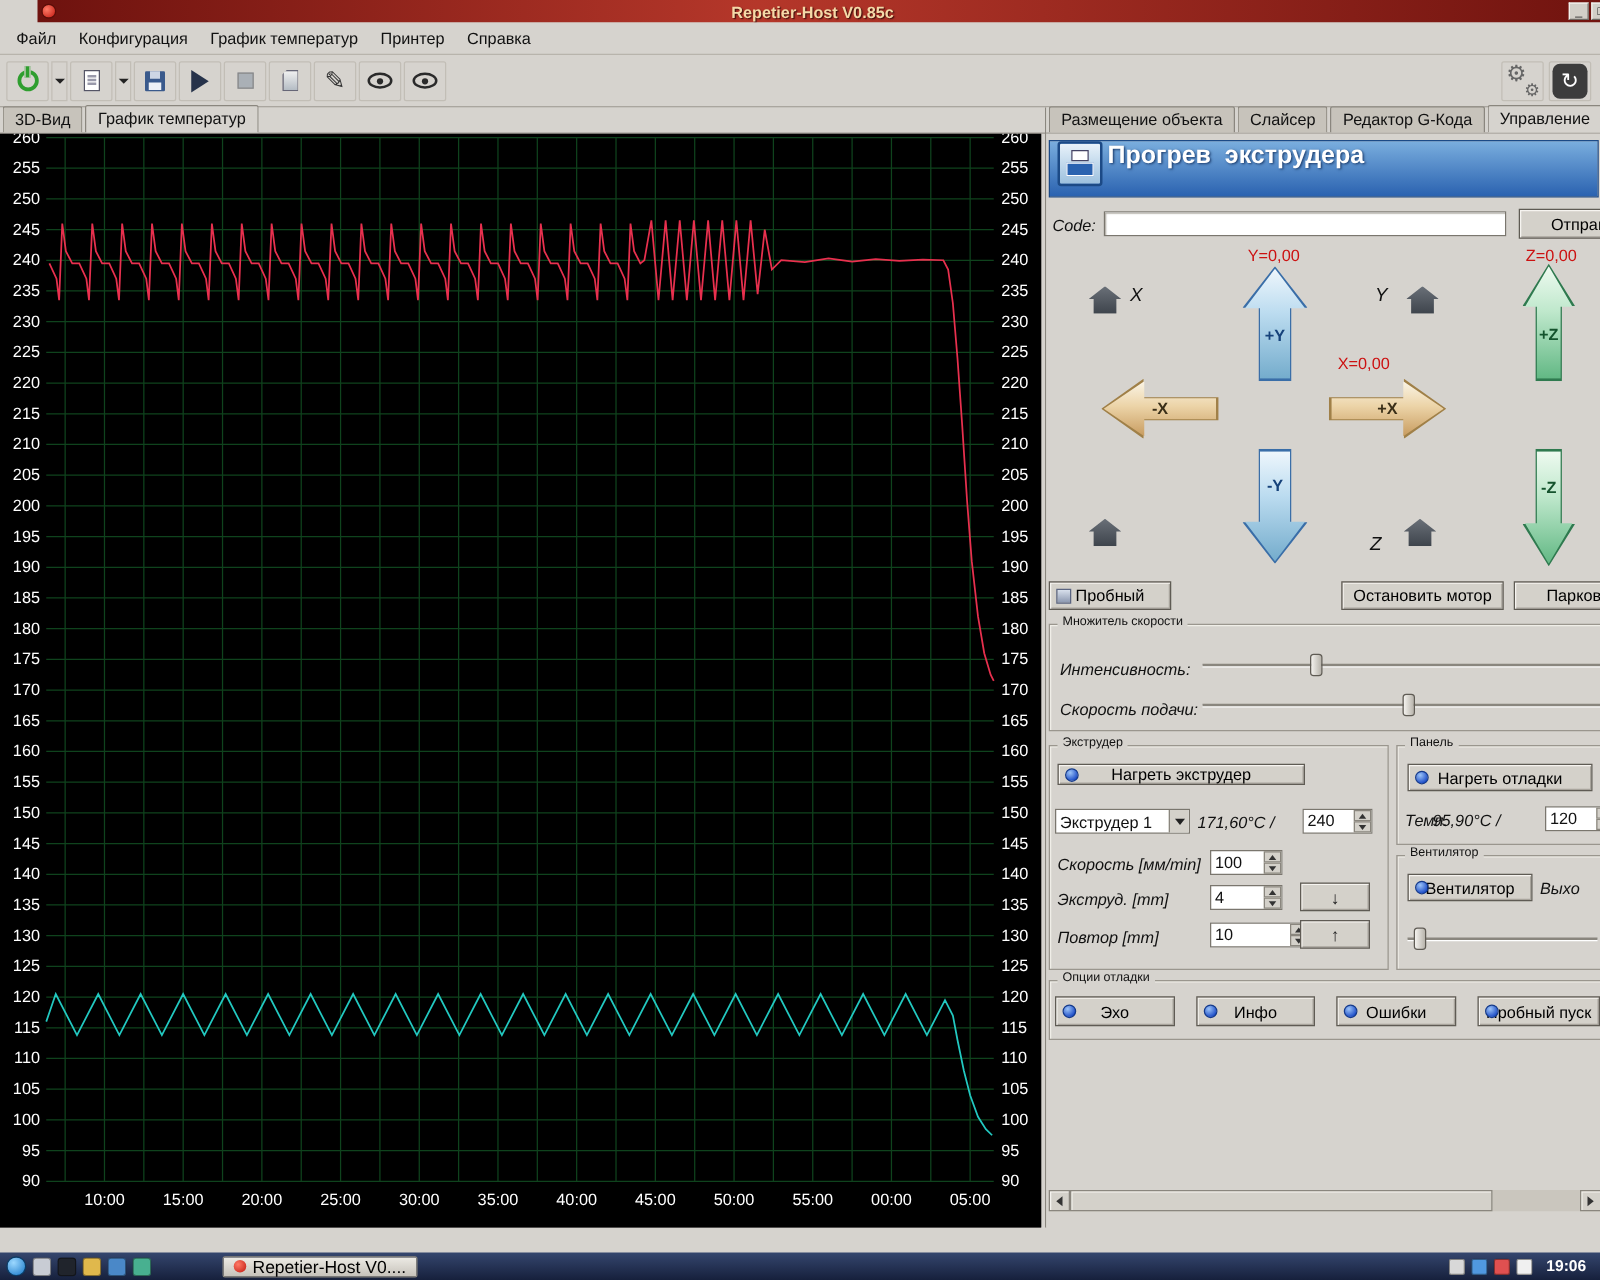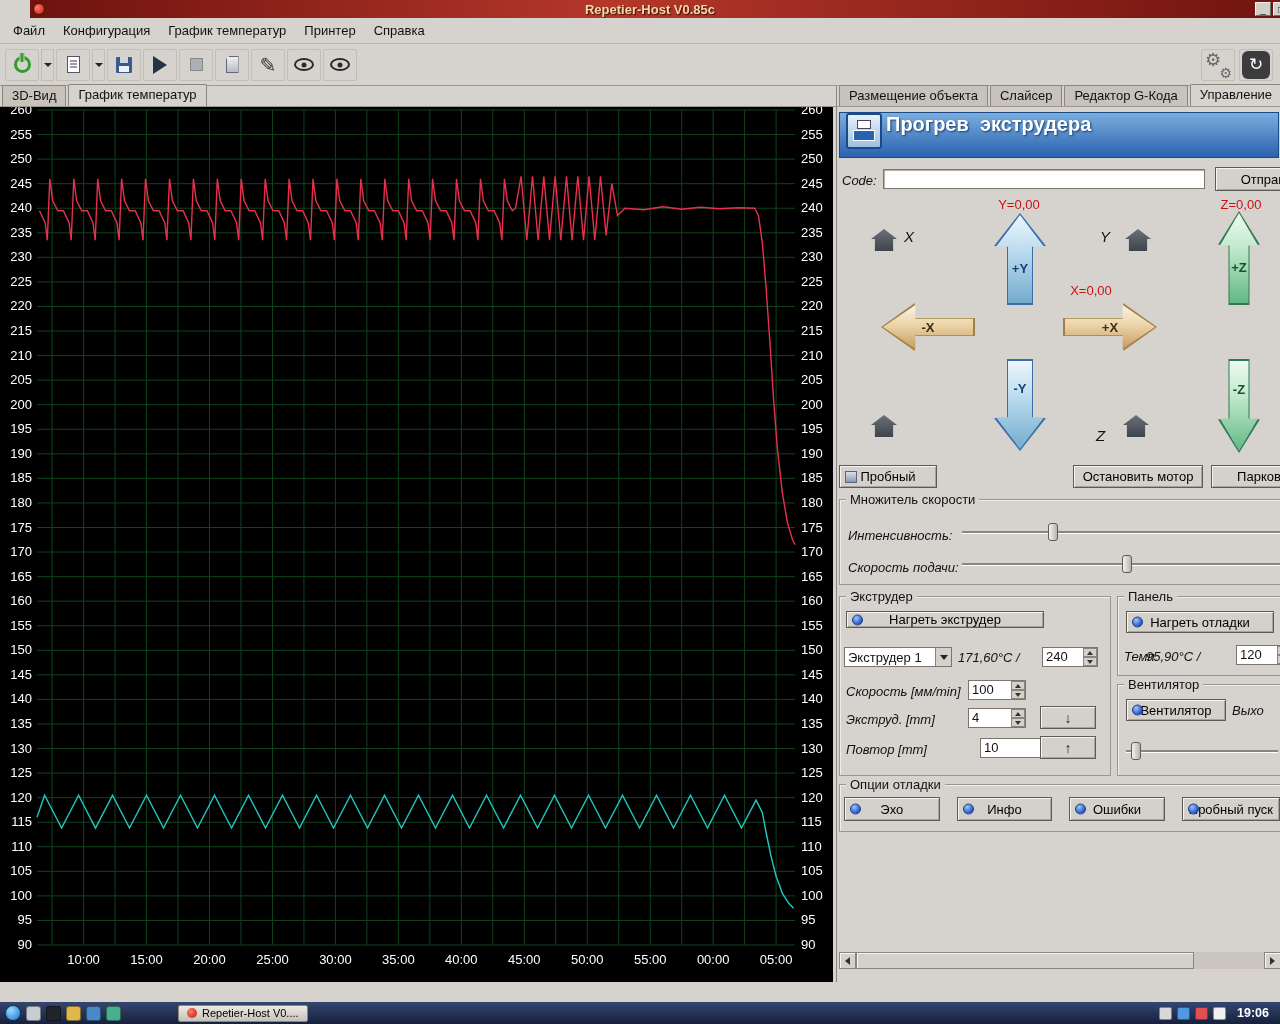--- a/index.html
+++ b/index.html
@@ -104,21 +104,21 @@
   .y-ax .arr-border{background:#3a6ea8;} .y-ax .arr-fill{background:linear-gradient(180deg,#eef6fc,#bcdcf0 40%,#74accc);}
   .z-ax .arr-border{background:#2f7a4f;} .z-ax .arr-fill{background:linear-gradient(180deg,#eefaf0,#bfe8cc 40%,#62b884);}
   .x-ax .arr-border{background:#a08048;} .x-ax .arr-fill{background:linear-gradient(180deg,#faf4e6,#ecd4a8 45%,#c89c60);}
   .arr-label{position:absolute;left:0;width:100%;text-align:center;font-weight:bold;font-size:13px;}
   .y-ax .arr-label{color:#16427a;} .z-ax .arr-label{color:#14532d;} .x-ax .arr-label{color:#3a2f18;}
   .blk-arrow.up .arr-label{top:52%;} .blk-arrow.down .arr-label{top:24%;}
   .blk-arrow.left .arr-label,.blk-arrow.right .arr-label{top:50%;transform:translateY(-50%);}
 
   .group{border:1px solid #9a968e;box-shadow:inset 1px 1px 0 #f0eee8;}
   .group>*{position:absolute;}
-  .group-title{top:-8px;left:6px;background:#d6d3ce;padding:0 4px;font-size:13px;white-space:nowrap;}
+  .group-title{top:-8px;left:6px;background:#d6d3ce;padding:0 4px;font-size:10px;white-space:nowrap;}
 
   .spinner{background:#fff;border:1px solid #7a766e;display:flex;height:20px;}
   .spin-val{flex:1;font-size:13px;padding:1px 3px;overflow:hidden;}
   .spin-col{width:14px;display:flex;flex-direction:column;}
   .spin-b{flex:1;background:#d4d1ca;border:1px solid #8a867e;display:flex;align-items:center;justify-content:center;padding:0;}
   .spin-b.up::after{content:'';border-left:3px solid transparent;border-right:3px solid transparent;border-bottom:4px solid #333;}
   .spin-b.down::after{content:'';border-left:3px solid transparent;border-right:3px solid transparent;border-top:4px solid #333;}
 
   .combo{background:#fff;border:1px solid #7a766e;display:flex;align-items:center;height:20px;padding:0;}
   .combo-val{flex:1;padding:0 3px;font-size:13px;text-align:left;overflow:hidden;white-space:nowrap;}
@@ -145,21 +145,21 @@
     border-top:1px solid #fff;display:flex;align-items:center;font-size:12.5px;}
   .sb-sec{height:16px;display:flex;align-items:center;padding:0 6px;border-right:1px solid #aaa69e;box-shadow:1px 0 0 #fff;overflow:hidden;white-space:pre;}
   .progress{height:14px;background:#fff;border:1px solid #7a766e;box-shadow:inset 1px 1px 2px #999;margin-left:6px;}
   .sb-fps{padding-left:10px;white-space:nowrap;}
 
   .taskbar{position:absolute;left:0;top:1002px;width:1280px;height:22px;
     background:linear-gradient(180deg,#35466e,#16203c);display:flex;align-items:center;gap:5px;padding:0 5px;}
   .tb-start{width:16px;height:16px;border-radius:50%;background:radial-gradient(circle at 35% 30%,#9cd8ff,#1878c8);border:1px solid #0a3c66;}
   .tb-ico{width:15px;height:15px;border-radius:3px;border:1px solid rgba(0,0,0,.4);}
   .task-btn{height:17px;background:linear-gradient(180deg,#eceae4,#c6c2ba);border:1px solid #8a867e;border-radius:2px;
-    display:flex;align-items:center;gap:5px;font-size:11px;padding:0 8px;margin-left:52px;white-space:nowrap;}
+    display:flex;align-items:center;gap:5px;font-size:14px;padding:0 8px;margin-left:52px;white-space:nowrap;}
   .task-ico{width:10px;height:10px;border-radius:50%;background:radial-gradient(circle at 35% 35%,#ff7a66,#c01810);flex:none;}
   .tray{margin-left:auto;display:flex;align-items:center;gap:5px;}
   .tray-ico{width:13px;height:13px;border-radius:2px;border:1px solid rgba(0,0,0,.4);}
   .clock{color:#fff;font-size:12.5px;font-weight:bold;padding:0 6px;white-space:nowrap;}
 </style>
 </head>
 <body>
 
 <div id="root">
 
@@ -490,21 +490,21 @@
           <span class="spin-val">4</span>
           <span class="spin-col">
               <button class="spin-b up"></button>
               <button class="spin-b down"></button>
             </span>
         </div>
         <button class="btn" style="left:200px;top:109px;width:56px;height:23px">
             <span class="arrow-glyph">↓</span>
           </button>
         <span class="lbl" style="left:6px;top:145px">Повтор [mm]</span>
-        <div class="spinner" style="left:140px;top:141px;width:79px">
+        <div class="spinner" style="left:128px;top:141px;width:79px">
           <span class="spin-val">10</span>
           <span class="spin-col">
               <button class="spin-b up"></button>
               <button class="spin-b down"></button>
             </span>
         </div>
         <button class="btn" style="left:200px;top:139px;width:56px;height:23px">
             <span class="arrow-glyph">↑</span>
           </button>
       </div>

